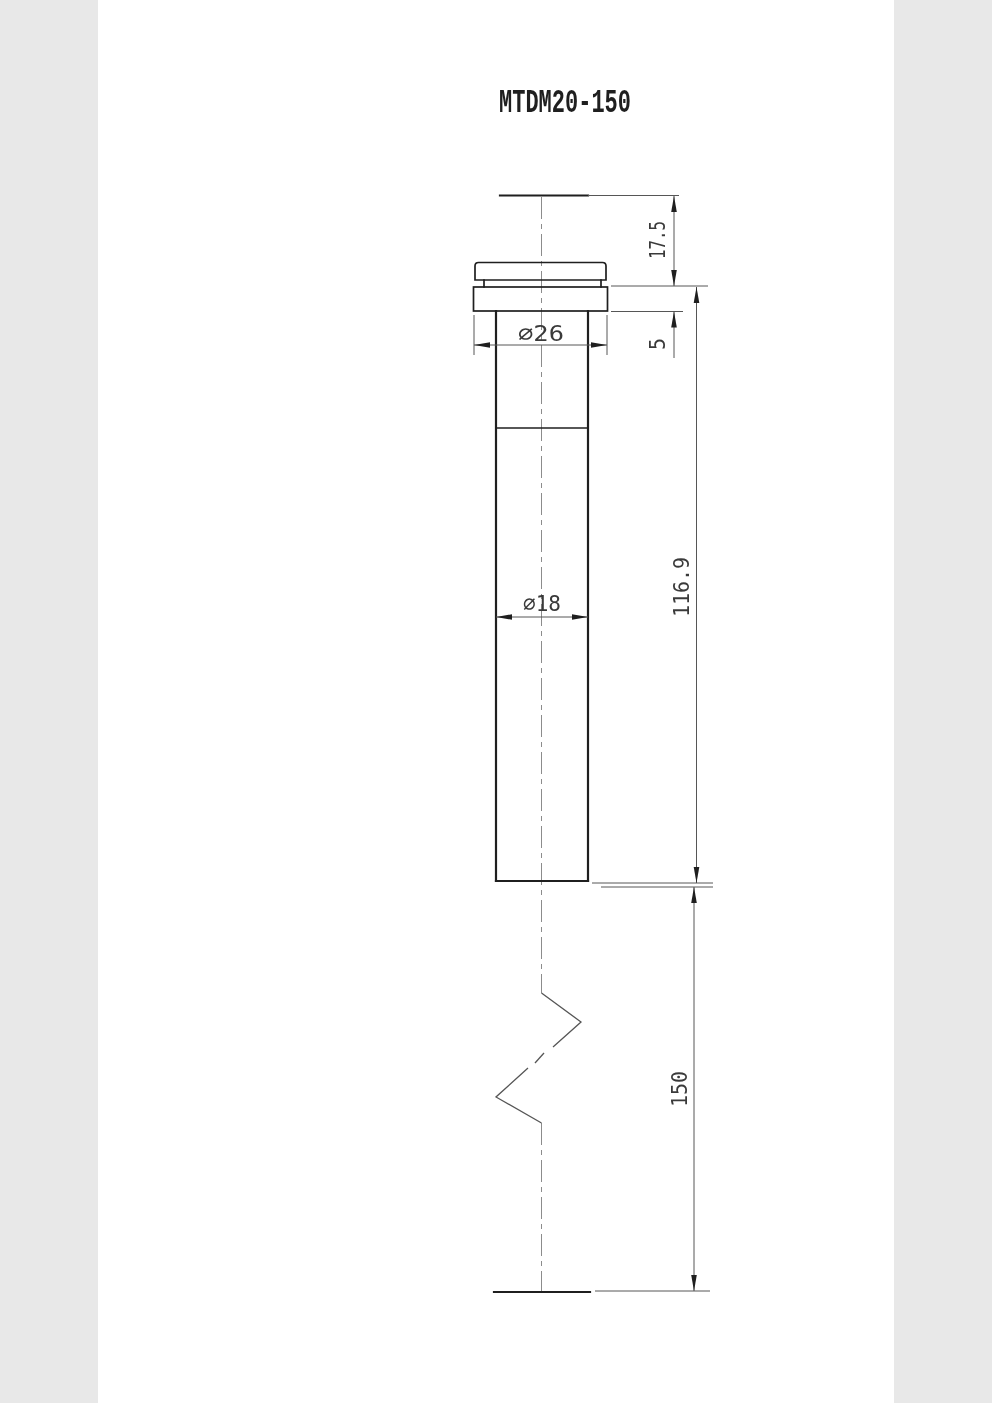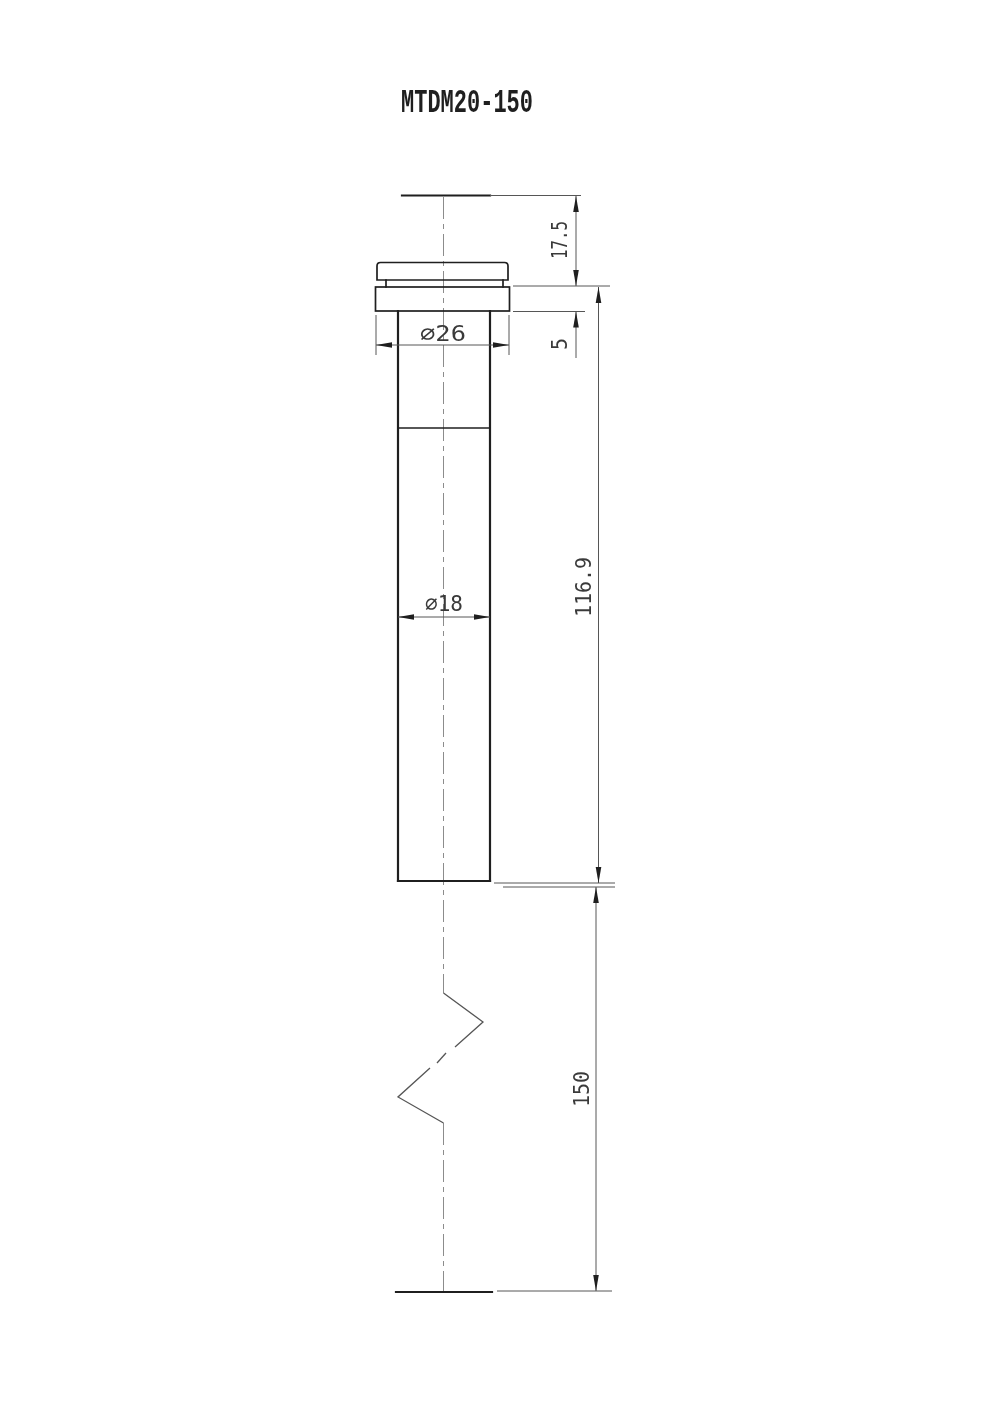--- a/index.html
+++ b/index.html
@@ -1,18 +1,18 @@
 <!DOCTYPE html>
 <html style="--outline: #1f1f1f; --thin-line: #565656; --center-line: #8c8c8c; --text: #3a3a3a; --background: #ffffff;"><head>
 <meta charset="utf-8">
 <style>
   html,body{margin:0;padding:0;background:#e8e8e8}
   .sheet{
     position:relative;
-    width:992px;height:1403px;
+    width:796px;height:1403px;
     margin:0 auto;
     background:var(--background,#ffffff);
     overflow:hidden;
   }
   svg{display:block}
   .ol{stroke:var(--outline,#1f1f1f);stroke-width:2.2;fill:none;stroke-linecap:square}
   .olthin{stroke:var(--outline,#1f1f1f);stroke-width:1.7;fill:none;stroke-linecap:square}
   .tl{stroke:var(--thin-line,#565656);stroke-width:1;fill:none;stroke-linecap:butt}
   .cl{stroke:var(--center-line,#8c8c8c);stroke-width:1;fill:none;stroke-dasharray:22 5 5 5}
   .bk{stroke:var(--thin-line,#565656);stroke-width:1.3;fill:none;stroke-linejoin:miter}

